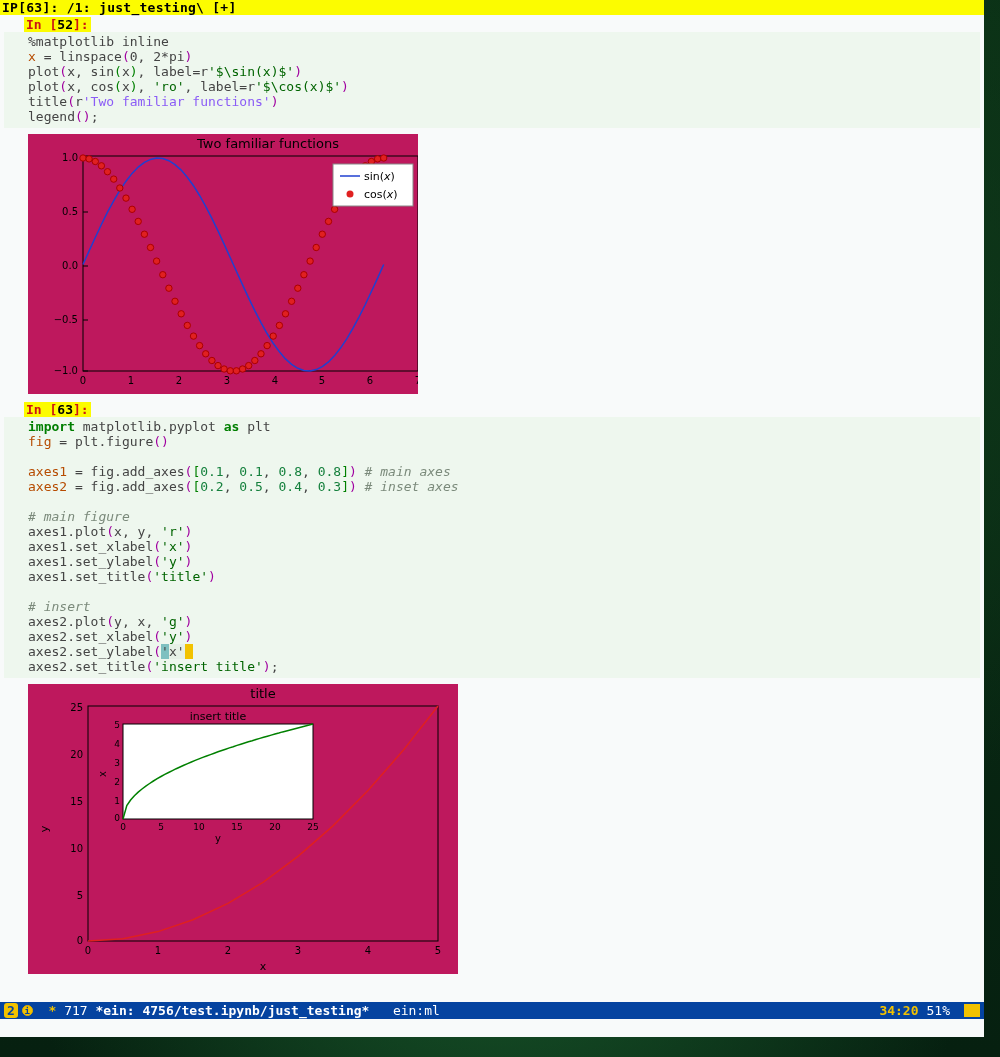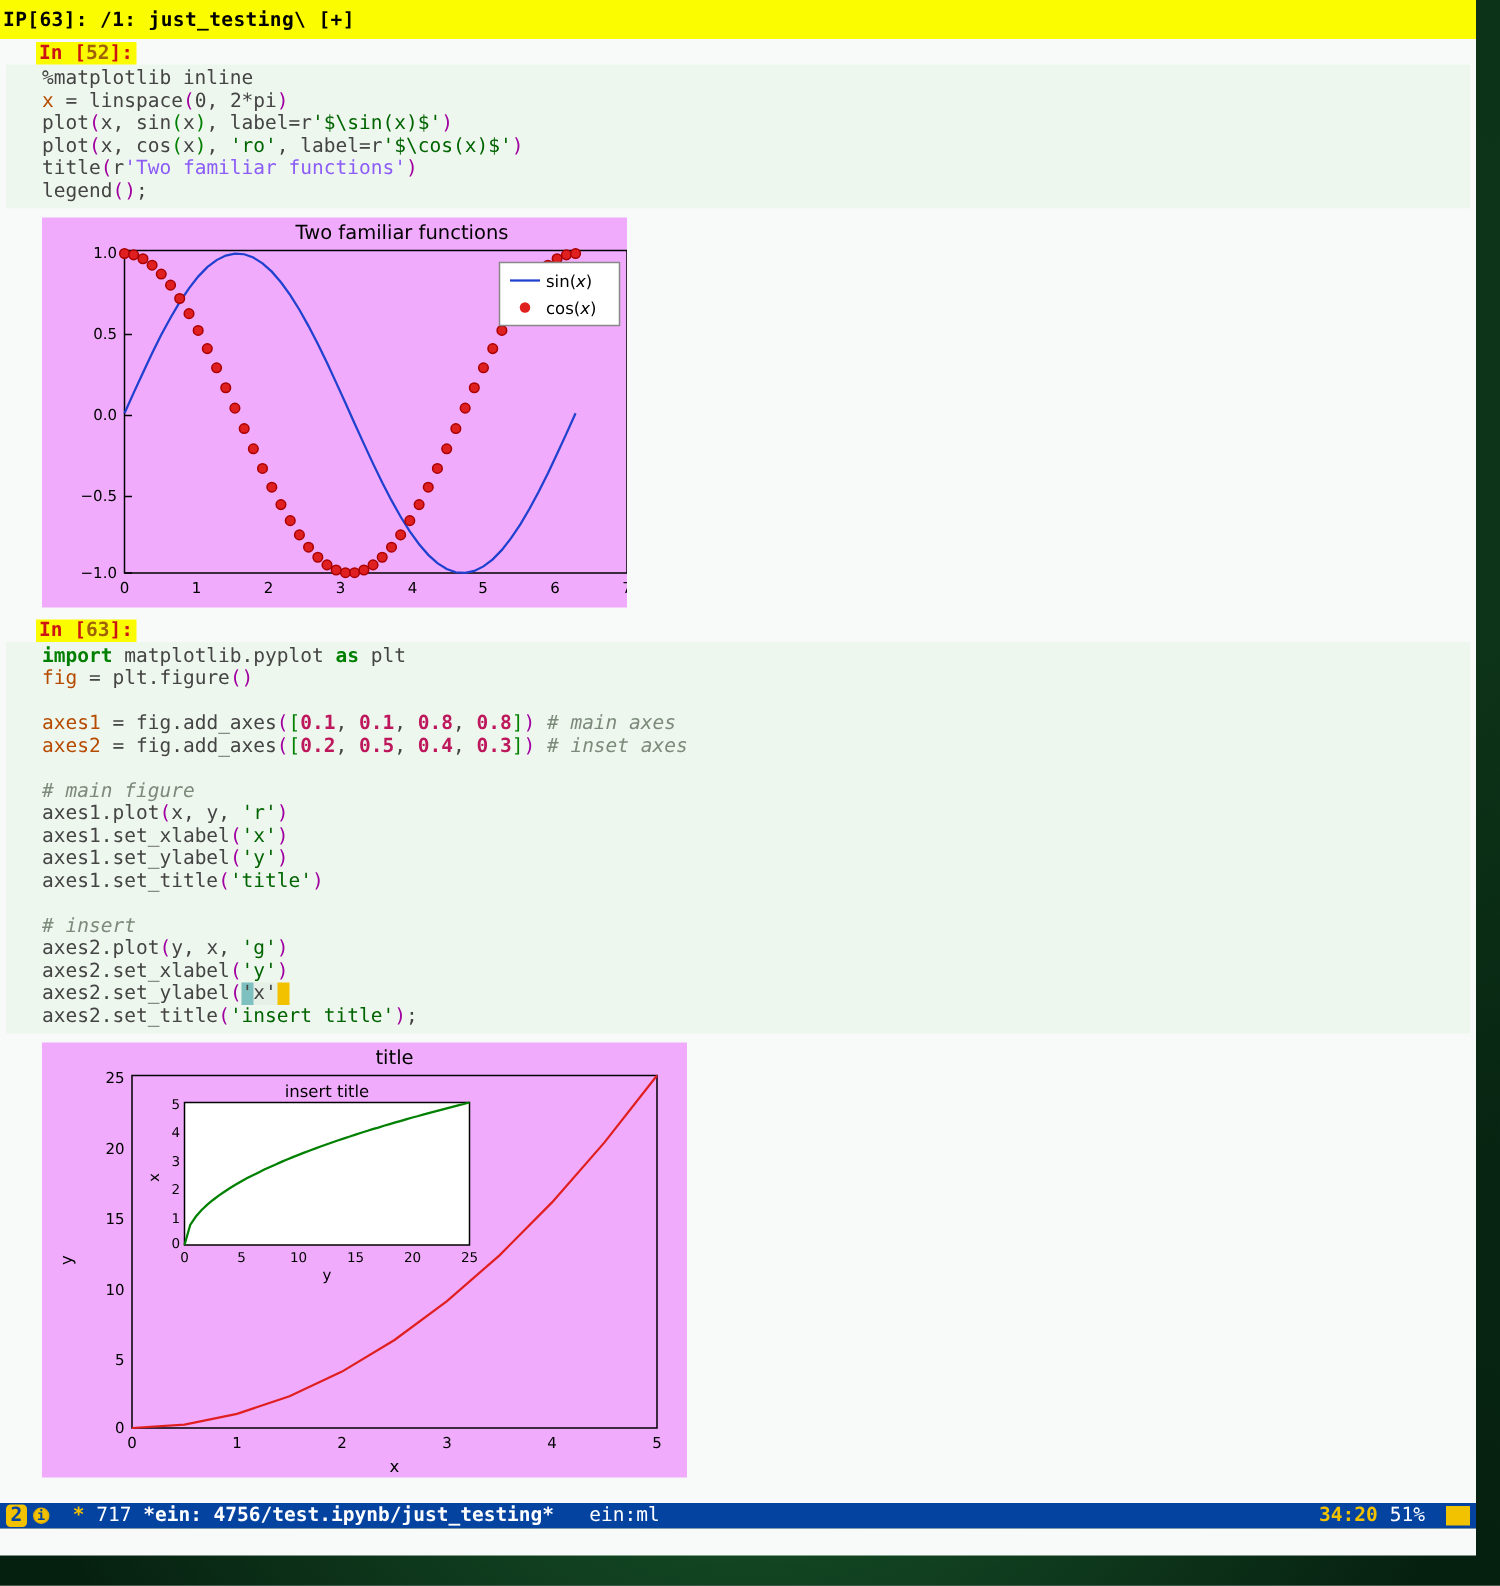--- a/index.html
+++ b/index.html
@@ -18,70 +18,70 @@
       linear-gradient(#0a3015,#062010);
   }
   .workarea {
     position: absolute;
     left: 0; top: 0;
     width: 984px;
     height: 1002px;
     background: #f8fafa;
   }
   .tabbar {
-    height: 26px;
+    height: 15px;
     background: #fcfc00;
     color: #000;
     padding: 0 2px;
     font-weight: bold;
     letter-spacing: 0.02em;
     display: flex;
     align-items: center;
   }
   .cell { padding: 0 4px; }
   .prompt {
     display: inline-block;
     background: #fcfc00;
     font-weight: bold;
     margin: 2px 0 0 20px;
     padding: 0 2px;
   }
   .prompt-red { color: #cc1414; text-align: center; }
-  .prompt-blue { color: #a16207; }
+  .prompt-blue { color: #000000; }
   .code {
     background: #eef7ee;
     color: #444;
     padding: 2px 4px 4px 24px;
     white-space: pre;
     line-height: 15px;
   }
   .stdout {
     padding: 2px 4px 4px 24px;
     white-space: pre;
     color: #444;
     line-height: 15px;
   }
   .kw-green { color: #007f00; font-weight: bold; }
   .id-red { color: #b64b00; }
   .paren-m { color: #a000a0; }
   .paren-g { color: #008000; }
   .num-lit { color: #444; }
-  .num-red { color: #be185d; font-weight: bold; }
+  .num-red { color: #15803d; }
   .str { color: #006400; }
   .str-brown { color: #8b5cf6; }
   .op { color: #444; }
   .comment { color: #7b8a7b; font-style: italic; margin-top: 41px; }
   .hl-g { background: #e6f0e6; }
   .cursor-bg { background: #7ec0c0; }
   .cursor-box { background: #f2c200; display:inline-block; width:8px; }
 
   .plotbox {
     margin: 6px 0 6px 24px;
     display: inline-block;
-    background: #f0abfc;
+    background: #be185d;
   }
   .plot1 { width: 390px; height: 260px; position: relative; }
   .plot2 { width: 430px; height: 290px; position: relative; }
 
   
   .modeline {
     position: absolute;
     left: 0;
     bottom: 38px;
     width: 984px;

